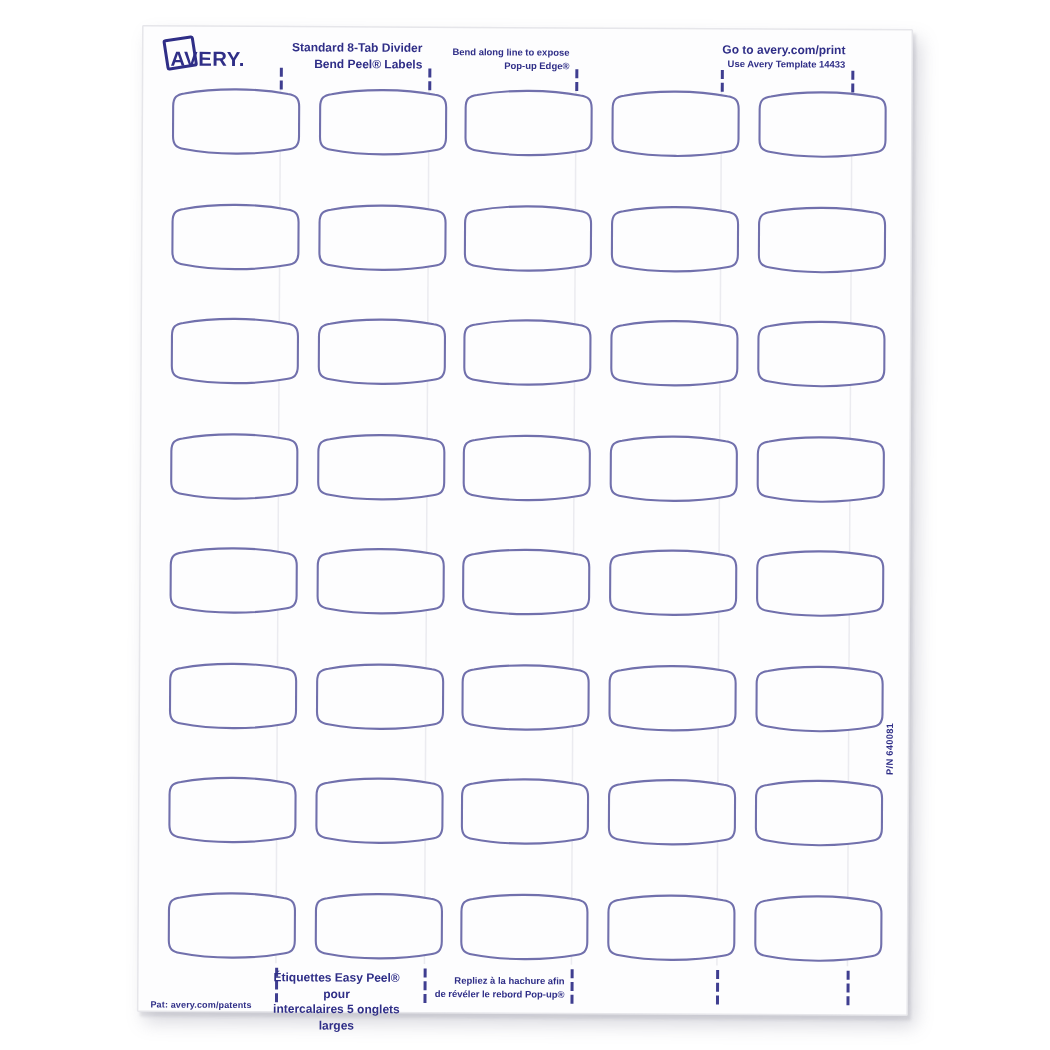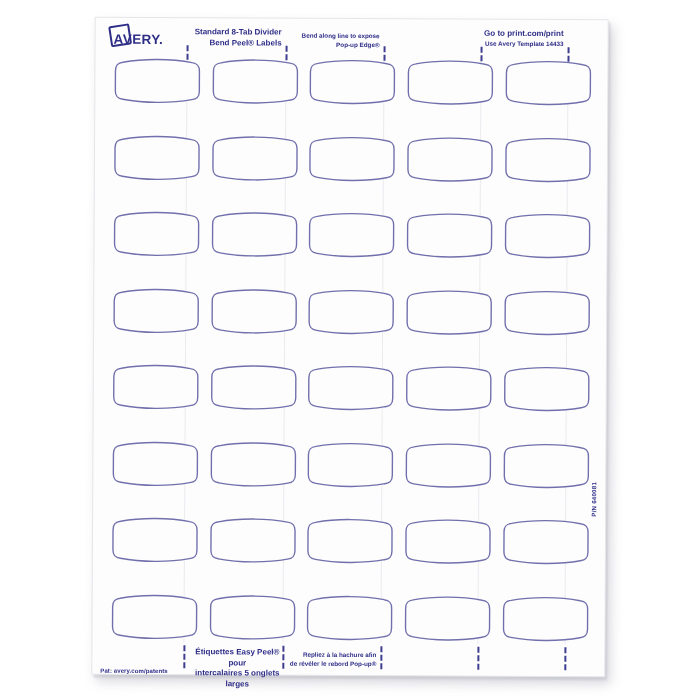--- a/index.html
+++ b/index.html
@@ -53,21 +53,21 @@
   
   .tb{position:absolute;line-height:10.5px;}
   .tb .l-big{font-size:8px;font-weight:bold;display:block;}
   .tb .l-small{font-size:6.3px;font-weight:bold;display:block;line-height:8.5px;}
   .tb.right{text-align:right;}
   .tb.center{text-align:center;}
 
   .hdr-product{left:86px;top:9px;width:100px;}
   .hdr-bend{left:178px;top:13px;width:106px;line-height:8.5px;}
   .hdr-web{left:358px;top:9px;width:110px;}
-  .ftr-product{left:97px;top:629px;width:96px;}
+  .ftr-product{left:84px;top:629px;width:96px;}
   .ftr-bend{left:178px;top:632px;width:106px;line-height:8.5px;}
   .ftr-web{left:348px;top:629px;width:120px;}
 
   .patent{
     position:absolute;left:8px;top:650px;
     font-size:6px;font-weight:bold;letter-spacing:.1px;
   }
 
   
   .pn{
@@ -112,21 +112,21 @@
       <span class="l-big">Bend Peel® Labels</span>
     </div>
     <div class="vdash top" style="left:190px"></div>
     <div class="tb right hdr-bend">
       <span class="l-small">Bend along line to expose</span>
       <span class="l-small">Pop-up Edge®</span>
     </div>
     <div class="vdash top" style="left:288px"></div>
     <div class="vdash top" style="left:385px"></div>
     <div class="tb right hdr-web">
-      <span class="l-big">Go to print.com/print</span>
+      <span class="l-big">Go to avery.com/print</span>
       <span class="l-small">Use Avery Template 14433</span>
     </div>
     <div class="vdash top" style="left:472px"></div>
 
     <div class="label-grid">
         <div class="label">
           <svg viewBox="0 0 88 46" preserveAspectRatio="none">
             <path d="M2,13 C2,7 4.5,5.2 9.5,4.5 C30,0.6 58,0.6 78.5,4.5 C83.5,5.2 86,7 86,13 L86,33 C86,39 83.5,40.8 78.5,41.5 C58,45.4 30,45.4 9.5,41.5 C4.5,40.8 2,39 2,33 Z"></path>
           </svg>
         </div>

